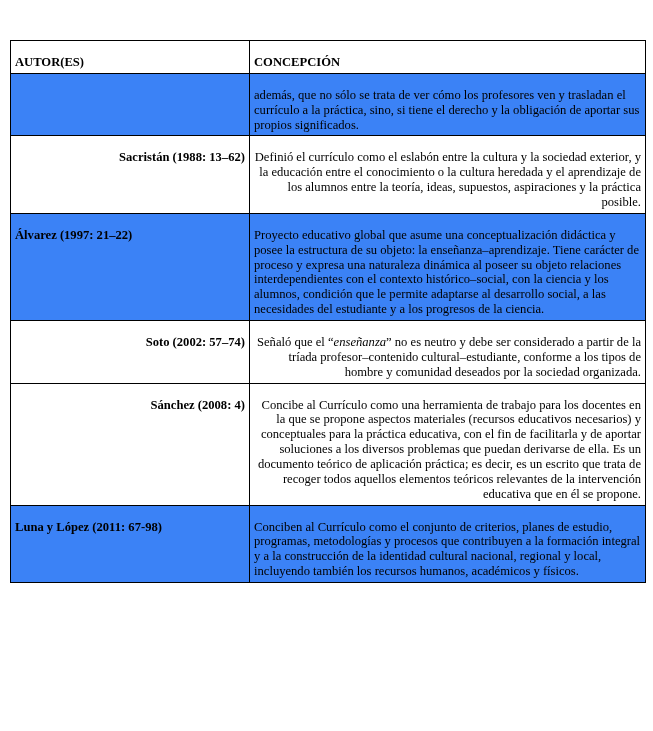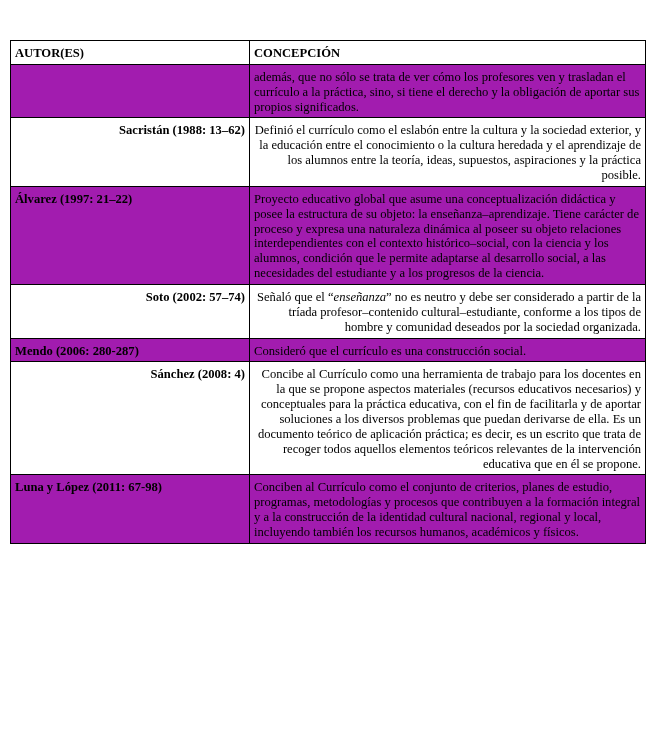--- a/index.html
+++ b/index.html
@@ -23,21 +23,21 @@
   table.curriculum-table {
     border-collapse: collapse;
     width: 635px;
     table-layout: fixed;
     border: 1px solid #000000;
   }
   table.curriculum-table td,
   table.curriculum-table th {
     border: 1px solid #000000;
     vertical-align: top;
-    padding: 5px 4px 3px 4px;
+    padding: 14px 4px 3px 4px;
     font-size: 12.6px;
     line-height: 1.18;
     font-family: "Liberation Serif", serif;
   }
   col.col-author { width: 239px; }
   col.col-concept { width: 396px; }
 
   thead th {
     font-weight: bold;
     text-align: left;
@@ -47,21 +47,21 @@
     padding-bottom: 4px;
   }
   td.author {
     font-weight: bold;
     font-size: 12.6px;
   }
   td.concept {
     font-weight: normal;
   }
   tr.shaded td {
-    background: #a21caf;
+    background: #3b82f6;
   }
   tr.plain td {
     background: #ffffff;
     text-align: right;
   }
   .italic { font-style: italic; }
 </style>
 </head>
 <body>
 
@@ -87,24 +87,20 @@
         <td class="concept">Definió el currículo como el eslabón entre la cultura y la sociedad exterior, y la educación entre el conocimiento o la cultura heredada y el aprendizaje de los alumnos entre la teoría, ideas, supuestos, aspiraciones y la práctica posible.</td>
       </tr>
       <tr class="shaded">
         <td class="author">Álvarez (1997: 21–22)</td>
         <td class="concept">Proyecto educativo global que asume una conceptualización didáctica y posee la estructura de su objeto: la enseñanza–aprendizaje. Tiene carácter de proceso y expresa una naturaleza dinámica al poseer su objeto relaciones interdependientes con el contexto histórico–social, con la ciencia y los alumnos, condición que le permite adaptarse al desarrollo social, a las necesidades del estudiante y a los progresos de la ciencia.</td>
       </tr>
       <tr class="plain">
         <td class="author">Soto (2002: 57–74)</td>
         <td class="concept"><span>Señaló que el “</span><span class="italic">enseñanza</span><span>” no es neutro y debe ser considerado a partir de la tríada profesor–contenido cultural–estudiante, conforme a los tipos de hombre y comunidad deseados por la sociedad organizada.</span></td>
       </tr>
-      <tr class="shaded">
-        <td class="author">Mendo (2006: 280-287)</td>
-        <td class="concept">Consideró que el currículo es una construcción social.</td>
-      </tr>
       <tr class="plain">
         <td class="author">Sánchez (2008: 4)</td>
         <td class="concept">Concibe al Currículo como una herramienta de trabajo para los docentes en la que se propone aspectos materiales (recursos educativos necesarios) y conceptuales para la práctica educativa, con el fin de facilitarla y de aportar soluciones a los diversos problemas que puedan derivarse de ella. Es un documento teórico de aplicación práctica; es decir, es un escrito que trata de recoger todos aquellos elementos teóricos relevantes de la intervención educativa que en él se propone.</td>
       </tr>
       <tr class="shaded">
         <td class="author">Luna y López (2011: 67-98)</td>
         <td class="concept">Conciben al Currículo como el conjunto de criterios, planes de estudio, programas, metodologías y procesos que contribuyen a la formación integral y a la construcción de la identidad cultural nacional, regional y local, incluyendo también los recursos humanos, académicos y físicos.</td>
       </tr>
     </tbody>
   </table>

